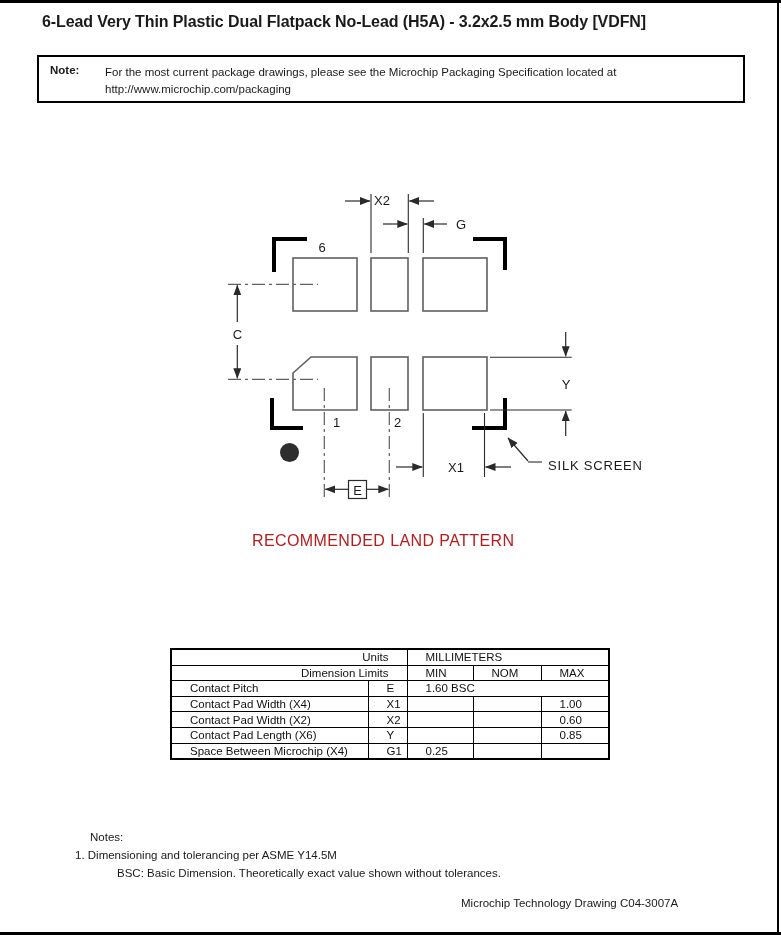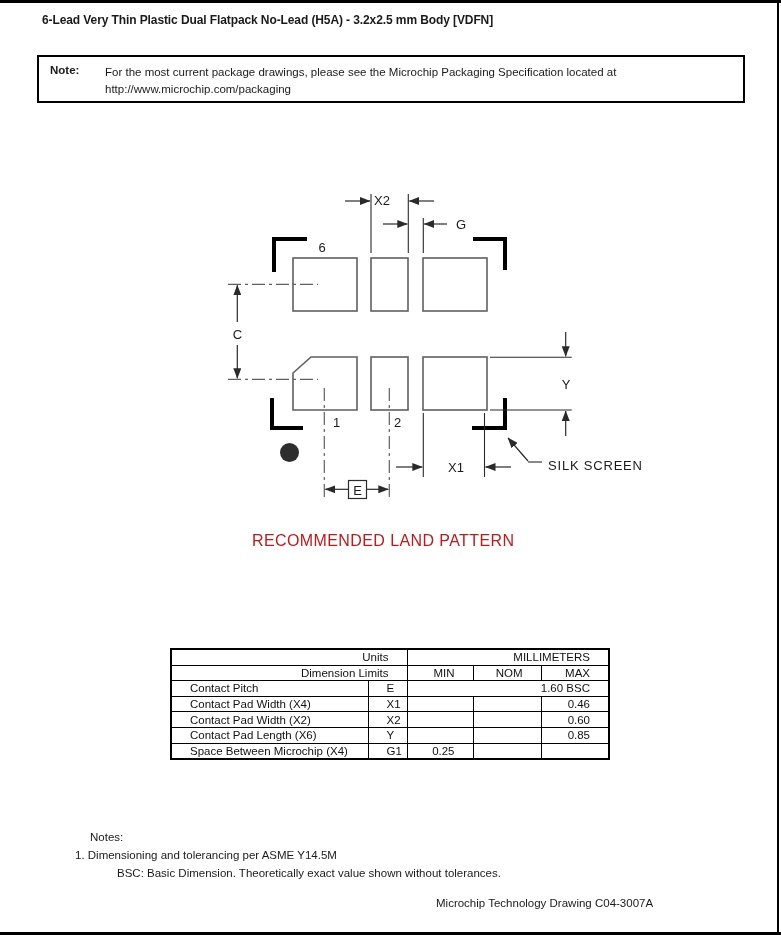--- a/index.html
+++ b/index.html
@@ -6,44 +6,44 @@
   .page{
     position:relative;width:781px;height:935px;background:#ffffff;
     font-family:"Liberation Sans",sans-serif;color:#1a1a1a;overflow:hidden;
     margin:0 auto;
   }
   .abs{position:absolute;}
   .border-top{left:0;top:0;width:781px;height:3px;background:#000;}
   .border-right{left:777px;top:0;width:2px;height:935px;background:#000;}
   .border-bottom{left:0;top:932px;width:781px;height:3px;background:#000;}
 
-  .doc-title{left:42px;top:13px;font-size:12px;font-weight:bold;white-space:nowrap;letter-spacing:-0.1px;}
+  .doc-title{left:42px;top:13px;font-size:16px;font-weight:bold;white-space:nowrap;letter-spacing:-0.1px;}
 
   .note-box{left:37px;top:55px;width:704px;height:44px;border:2px solid #000;}
   .note-label{left:11px;top:7px;font-size:11.5px;font-weight:bold;}
   .note-text{left:66px;top:7px;width:625px;font-size:11.5px;line-height:16.5px;}
 
   .caption{left:252px;top:532px;font-size:16px;letter-spacing:0.4px;white-space:nowrap;color:#b91c1c;}
 
   table.dims{
     position:absolute;left:170px;top:648px;width:438px;
     border-collapse:collapse;table-layout:fixed;
     font-size:11.5px;border:2px solid #000;color:#111;
   }
   table.dims td{
     border:1px solid #000;height:14.6px;padding:0 18px;
     white-space:nowrap;overflow:hidden;line-height:14px;
   }
-  .c{text-align:right;}
+  .c{text-align:left;}
   .ra{text-align:right;}
 
   .notes-heading{left:90px;top:831px;font-size:11.5px;}
   .notes-item{left:75px;top:849px;font-size:11.5px;white-space:nowrap;}
   .notes-item-sub{left:117px;top:867px;font-size:11.5px;white-space:nowrap;}
-  .footer-text{left:436px;top:897px;font-size:11.5px;white-space:nowrap;}
+  .footer-text{left:461px;top:897px;font-size:11.5px;white-space:nowrap;}
 
   svg text{font-family:"Liberation Sans",sans-serif;font-size:13px;fill:#1a1a1a;}
 </style>
 </head>
 <body>
 
 <div class="page">
 
   <div class="abs border-top"></div>
   <div class="abs border-right"></div>
@@ -156,21 +156,21 @@
     <tr>
       <td>Contact Pitch</td>
       <td class="c">E</td>
       <td class="c" colspan="3">1.60 BSC</td>
     </tr>
     <tr>
       <td>Contact Pad Width (X4)</td>
       <td class="c">X1</td>
       <td class="c"></td>
       <td class="c"></td>
-      <td class="c">0.46</td>
+      <td class="c">1.00</td>
     </tr>
     <tr>
       <td>Contact Pad Width (X2)</td>
       <td class="c">X2</td>
       <td class="c"></td>
       <td class="c"></td>
       <td class="c">0.60</td>
     </tr>
     <tr>
       <td>Contact Pad Length (X6)</td>

